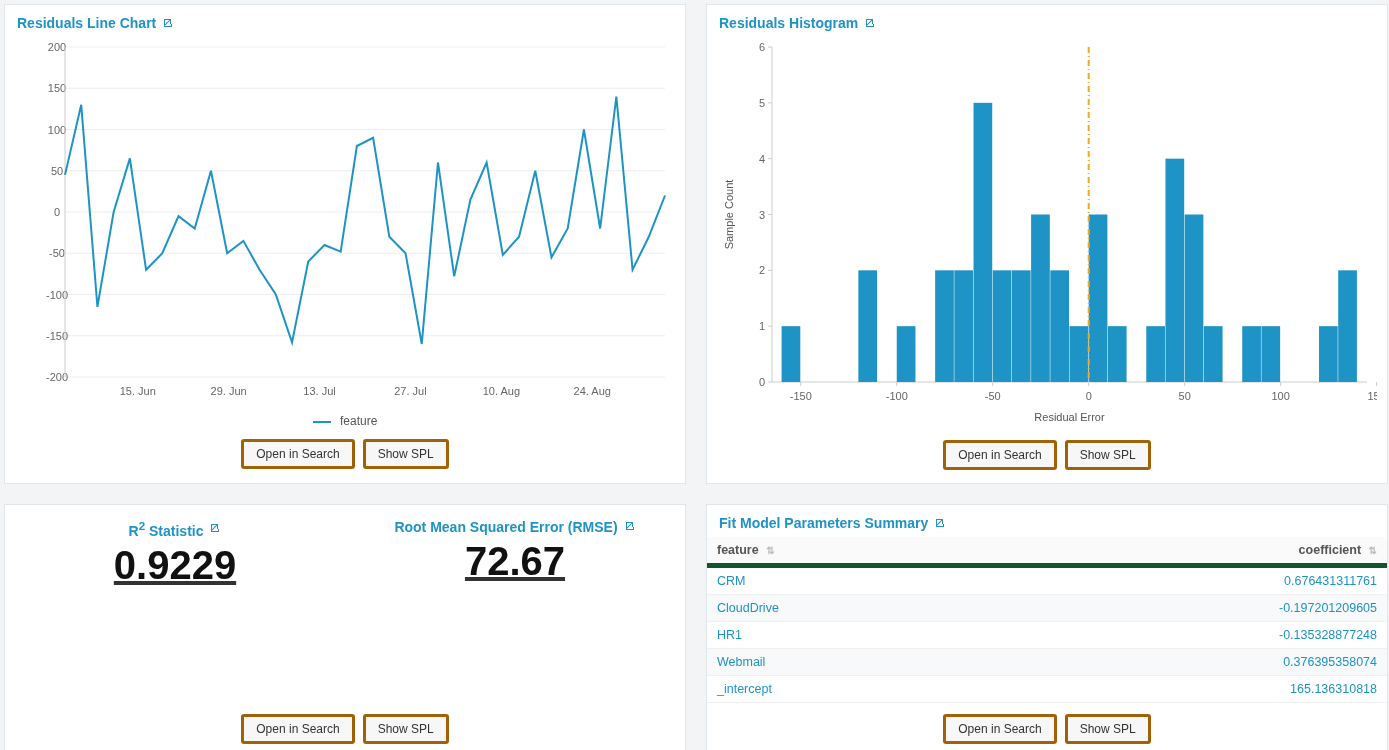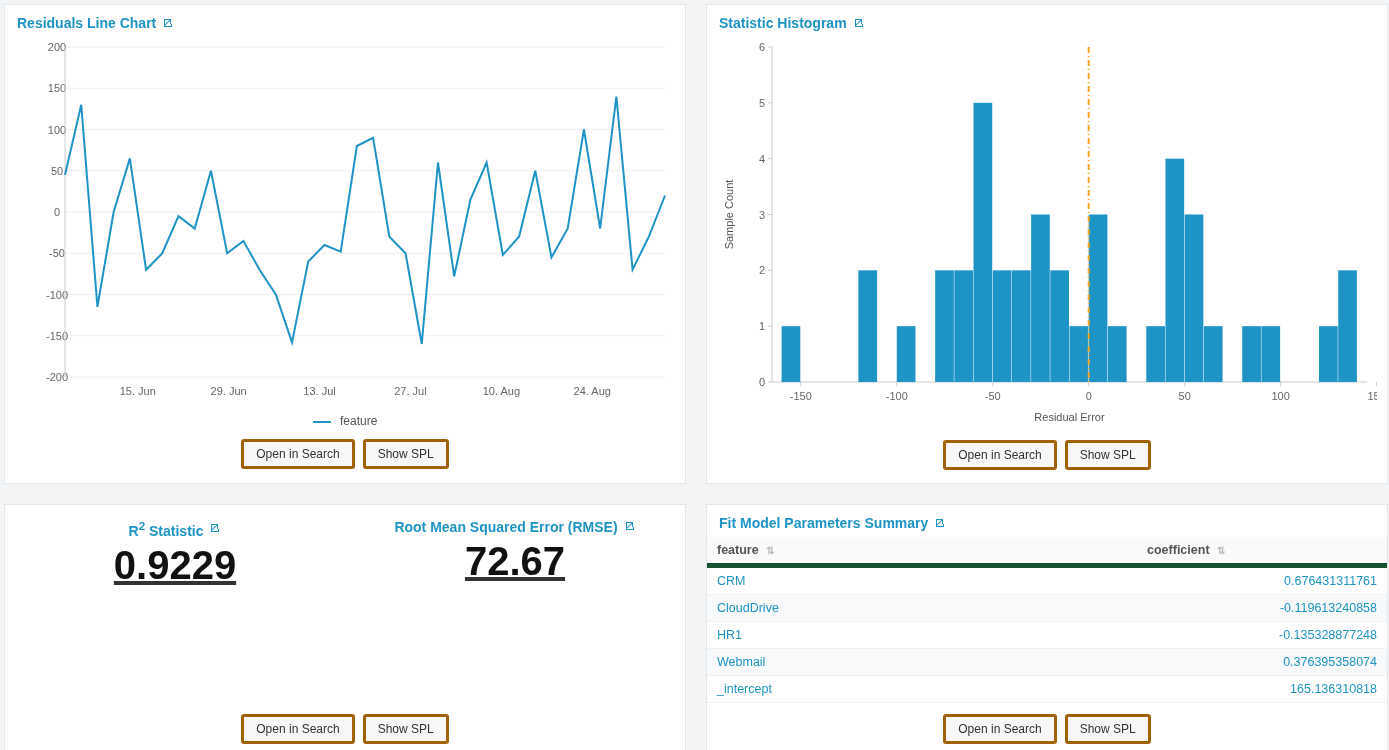--- a/index.html
+++ b/index.html
@@ -84,21 +84,21 @@
     font-size: 12.5px;
   }
   table.params th {
     text-align: left;
     font-weight: 700;
     color: #555;
     padding: 6px 10px;
     border-bottom: 5px solid #14532d;
     background: #fafafa;
   }
-  table.params th:last-child { text-align: center; }
+  table.params th:last-child { text-align: right; }
   table.params td {
     padding: 6px 10px;
     border-bottom: 1px solid #f0f0f0;
     color: #1e93c6;
   }
   table.params td:last-child { text-align: right; }
   table.params tbody tr:nth-child(even) { background: #f7f9fa; }
   .sort-icon { color: #bbb; font-size: 10px; margin-left: 4px; }
   .legend-line {
     text-align: center;
@@ -177,21 +177,21 @@
       </div>
     </div>
     <div class="panel-footer">
       <button class="btn">Open in Search</button>
       <button class="btn">Show SPL</button>
     </div>
   </div>
 
   <div class="panel">
     <div class="panel-title">
-      <span>Statistic Histogram</span>
+      <span>Residuals Histogram</span>
       <span class="external-icon">
         <svg width="12" height="12" viewBox="0 0 12 12">
             <path fill="currentColor" d="M4 2v1h3.3L2 8.3l.7.7L8 3.7V7h1V2H4zM2 2v8h8V7H9v2H3V3h2V2H2z"></path>
           </svg>
       </span>
     </div>
     <div class="panel-body">
       <svg id="hist-svg" width="660" height="390">
           <line x1="51" y1="345" x2="55" y2="345" class="axisline"></line>
           <text x="45" y="349" text-anchor="end" class="axis-label">0</text>
@@ -310,21 +310,21 @@
             </th>
           </tr>
         </thead>
         <tbody id="params-tbody">
             <tr>
               <td>CRM</td>
               <td>0.676431311761</td>
             </tr>
             <tr>
               <td>CloudDrive</td>
-              <td>-0.119613240858</td>
+              <td>-0.197201209605</td>
             </tr>
             <tr>
               <td>HR1</td>
               <td>-0.135328877248</td>
             </tr>
             <tr>
               <td>Webmail</td>
               <td>0.376395358074</td>
             </tr>
             <tr>

